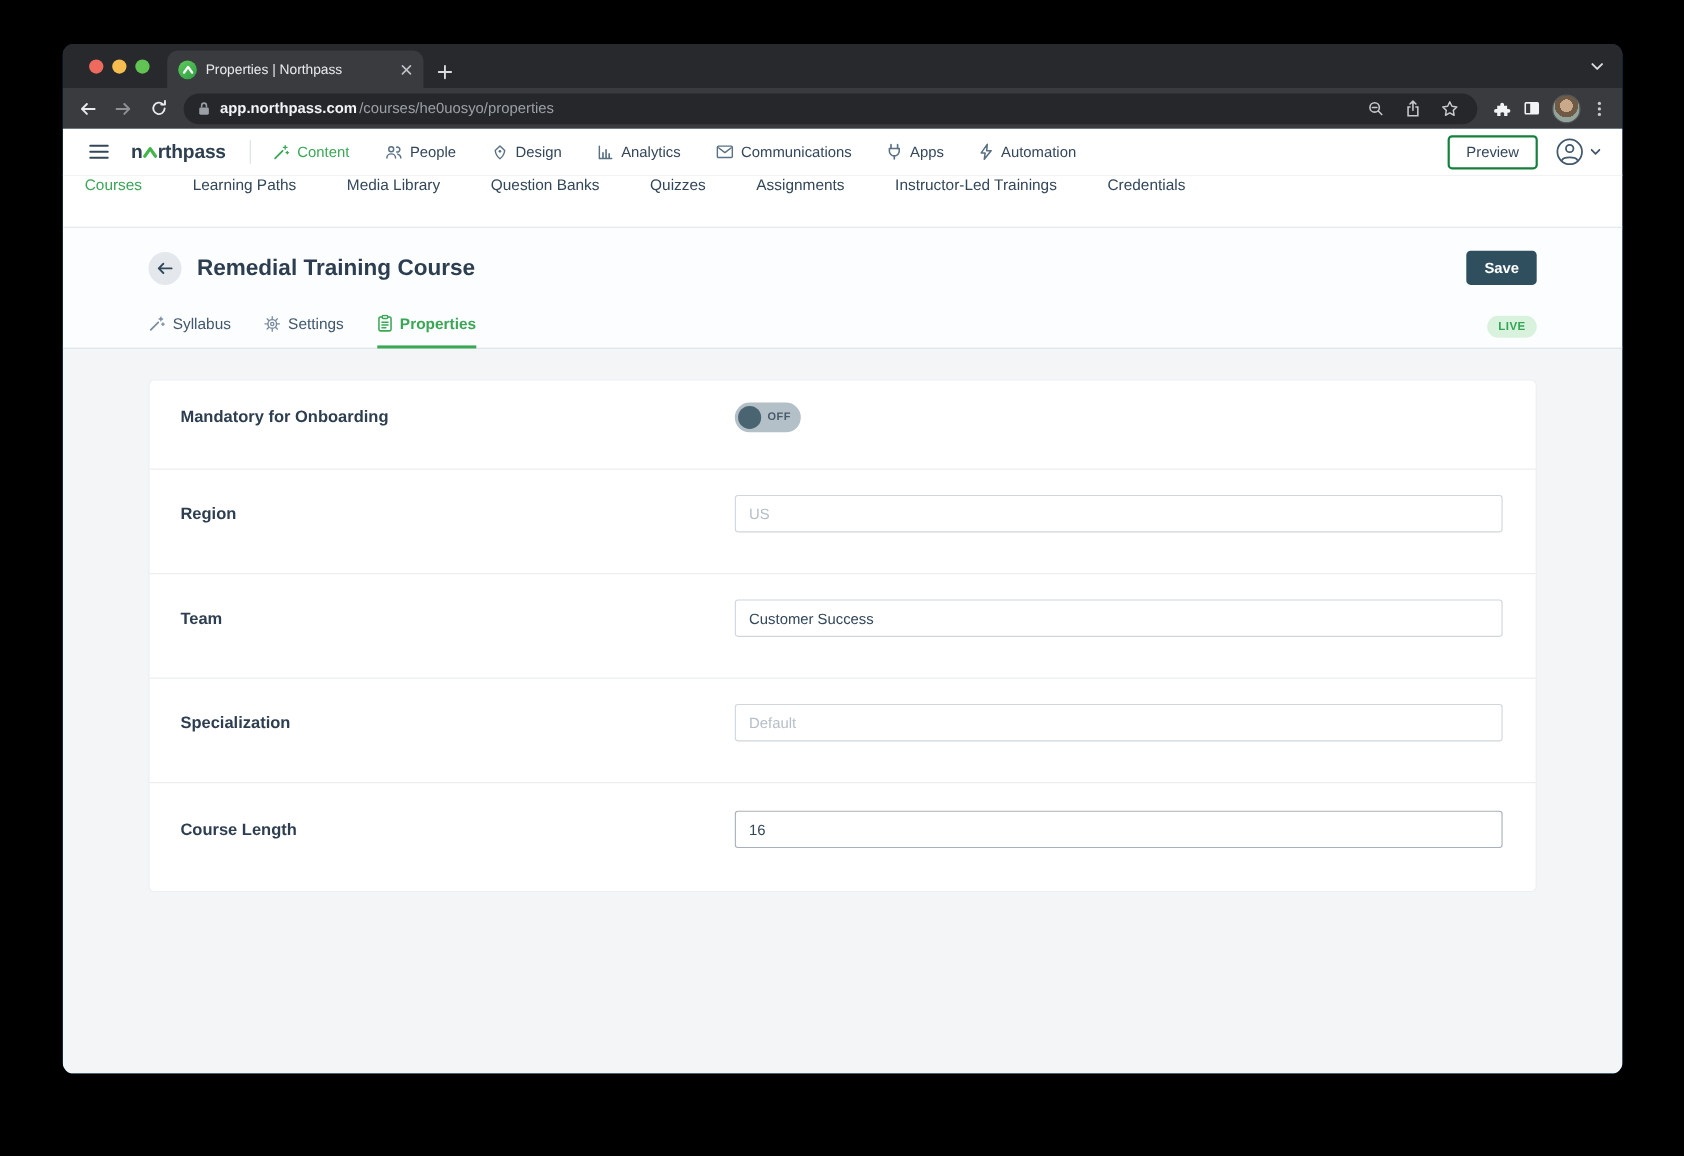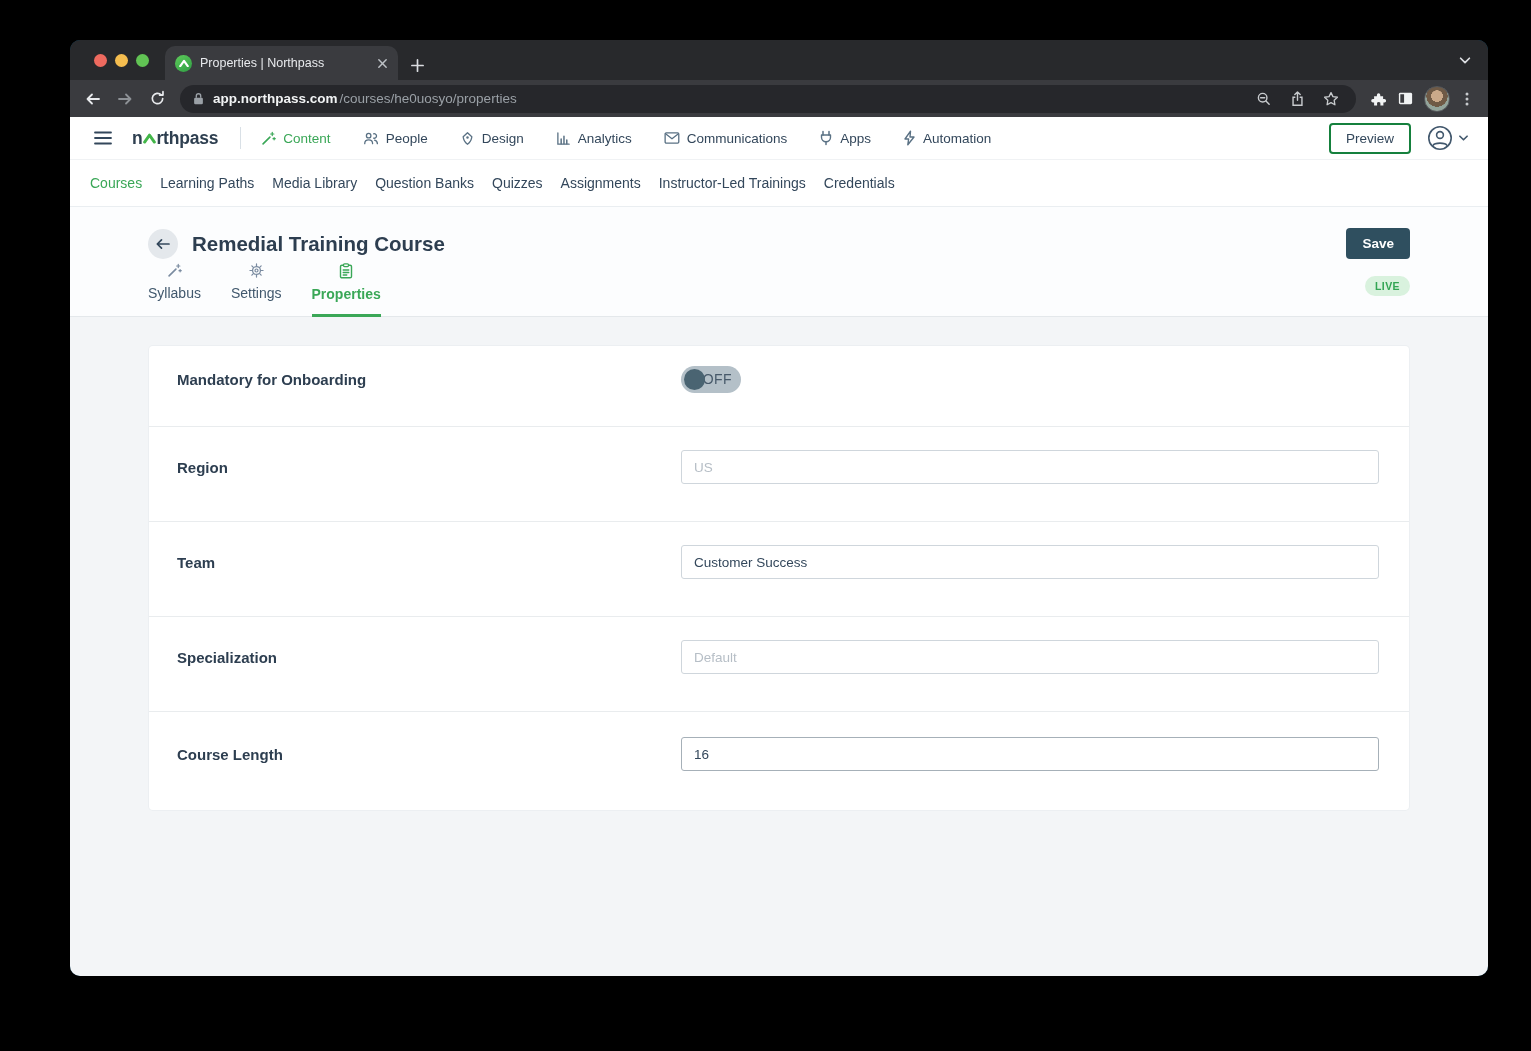--- a/index.html
+++ b/index.html
@@ -1,18 +1,18 @@
 <!DOCTYPE html>
 <html><head>
 <meta charset="utf-8">
 <style>
   * { margin:0; padding:0; box-sizing:border-box; }
   html,body { width:1531px; height:1051px; background:#000; font-family:"Liberation Sans",sans-serif; overflow:hidden; }
 
-  .window { position:absolute; left:70px; top:40px; width:1418px; height:936px;
+  .window { position:absolute; left:57px; top:40px; width:1418px; height:936px;
             border-radius:10px; overflow:hidden; background:#0c4a6e; display:flex; flex-direction:column; }
 
   
   .tabstrip { height:40px; background:#28292c; flex:none; position:relative; display:flex; align-items:flex-end; }
   .traffic { position:absolute; left:24px; top:14px; display:flex; gap:8px; }
   .traffic span { width:13px; height:13px; border-radius:50%; display:block; }
   .tl-red { background:#ee6a5f; } .tl-yellow { background:#f5bd4f; } .tl-green { background:#61c354; }
   .tab { margin-left:95px; width:233px; height:34px; background:#3a3b3f; border-radius:10px 10px 0 0;
          display:flex; align-items:center; padding:0 10px; gap:8px; }
   .favicon { width:17px; height:17px; border-radius:50%; background:linear-gradient(145deg,#5ecb5a,#2f9e44);
@@ -46,37 +46,37 @@
   .main-nav { display:flex; align-items:center; gap:32px; }
   .nav-item { display:flex; align-items:center; gap:7px; font-size:13.5px; color:#33475b; cursor:pointer; }
   .nav-item svg { color:#5a7184; }
   .nav-item.active, .nav-item.active svg { color:#3aa757; }
   .hdr-spacer { flex:1; }
   .preview-btn { padding:6px 15px; border:2px solid #15803d; border-radius:4px; background:#fff;
                  font-size:13.5px; color:#33475b; cursor:pointer; font-family:inherit; }
   .profile { display:flex; align-items:center; gap:6px; margin-left:16px; color:#42586d; cursor:pointer; }
 
   
-  .sub-nav { height:47px; background:#fff; display:flex; align-items:center; gap:18px; padding:0 20px;
+  .sub-nav { height:47px; background:#fff; display:flex; gap:46px; padding:0 20px;
              font-size:14px; color:#33475b; border-bottom:1px solid #eaeef1; flex:none; }
   .sub-item { cursor:pointer; white-space:nowrap; }
   .sub-item.active { color:#3aa757; }
 
   
   .page-header { height:110px; background:#fcfdfe; border-bottom:1px solid #e4e8eb; flex:none;
                  padding:0 78px; display:flex; flex-direction:column; }
   .title-row { display:flex; align-items:center; gap:14px; margin-top:21px; }
   .back-circle { width:30px; height:30px; border-radius:50%; background:#e4e8ec; display:flex;
                  align-items:center; justify-content:center; color:#33475b; cursor:pointer; flex:none; }
   .page-title { font-size:20.5px; font-weight:bold; color:#2d3e50; }
   .save-btn { margin-left:auto; background:#2f4f5f; color:#fff; border:none; border-radius:4px;
               padding:8px 16px; font-size:13.5px; font-weight:bold; cursor:pointer; font-family:inherit; }
   .tabs-row { display:flex; align-items:stretch; gap:30px; margin-top:auto; padding-left:0; }
   .ptab { display:flex; align-items:center; gap:7px; font-size:14px; color:#41586d; padding-bottom:12px;
-          cursor:pointer; border-bottom:3px solid transparent; margin-bottom:-1px;flex-direction:column; }
+          cursor:pointer; border-bottom:3px solid transparent; margin-bottom:-1px; }
   .ptab svg { color:#7a8ba0; }
   .ptab.active { color:#3aa757; border-bottom-color:#3aa757; font-weight:bold; }
   .ptab.active svg { color:#3aa757; }
   .live-badge { margin-left:auto; align-self:center; background:#d9f2de; color:#33a554; font-size:10.5px;
                 font-weight:bold; letter-spacing:0.4px; padding:4px 10px; border-radius:10px; margin-bottom:8px; }
 
   
   .content { flex:1; background:#f3f5f7; padding:29px 79px 0 79px; overflow:hidden; }
   .card { background:#fff; border-radius:4px; box-shadow:0 0 0 1px rgba(45,62,80,0.03); }
   .frow { display:flex; align-items:center; padding:0 30px 14px 28px; border-bottom:1px solid #e9ecee; height:95px; }
@@ -85,21 +85,21 @@
   .flabel { font-size:15px; font-weight:bold; color:#2d3e50; }
   .fcontrol { margin-left:auto; width:698px; display:flex; align-items:center; }
   .tinput { width:100%; height:34px; border:1px solid #cfd6dc; border-radius:3px; padding:0 12px;
             font-size:13.5px; color:#33475b; font-family:inherit; outline:none; background:#fff; }
   .tinput::placeholder { color:#b6bec6; }
   .tinput.dark-border { border-color:#a6b0b8; }
 
   .toggle { width:60px; height:27px; border-radius:14px; background:#b4c0c8; position:relative;
             display:flex; align-items:center; justify-content:flex-end; padding-right:9px; cursor:pointer; }
   .toggle .knob { position:absolute; left:3px; top:3px; width:21px; height:21px; border-radius:50%; background:#4a6472; }
-  .toggle .state { font-size:14px; font-weight:normal; color:#47596a; letter-spacing:0.4px; }
+  .toggle .state { font-size:10px; font-weight:bold; color:#47596a; letter-spacing:0.4px; }
 
   svg { display:block; }
 </style>
 </head>
 <body>
 
 <div class="window">
 
   <div class="tabstrip">
     <div class="traffic">

